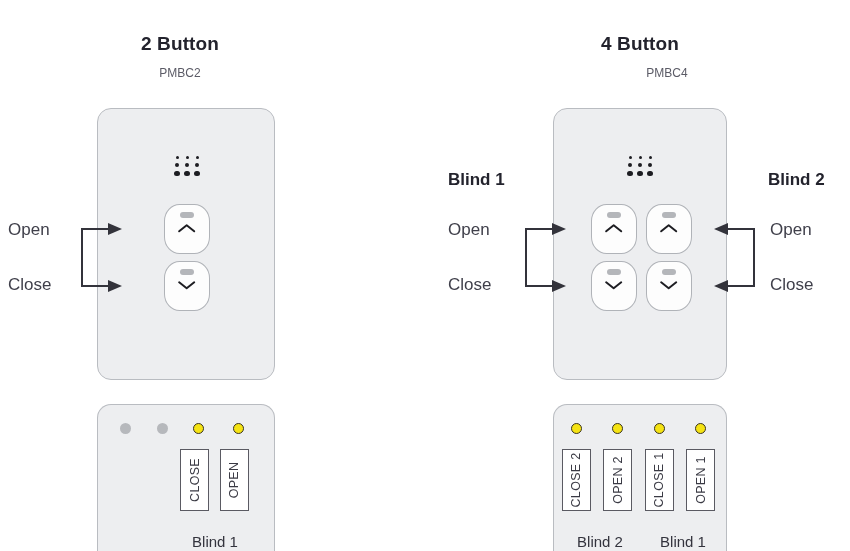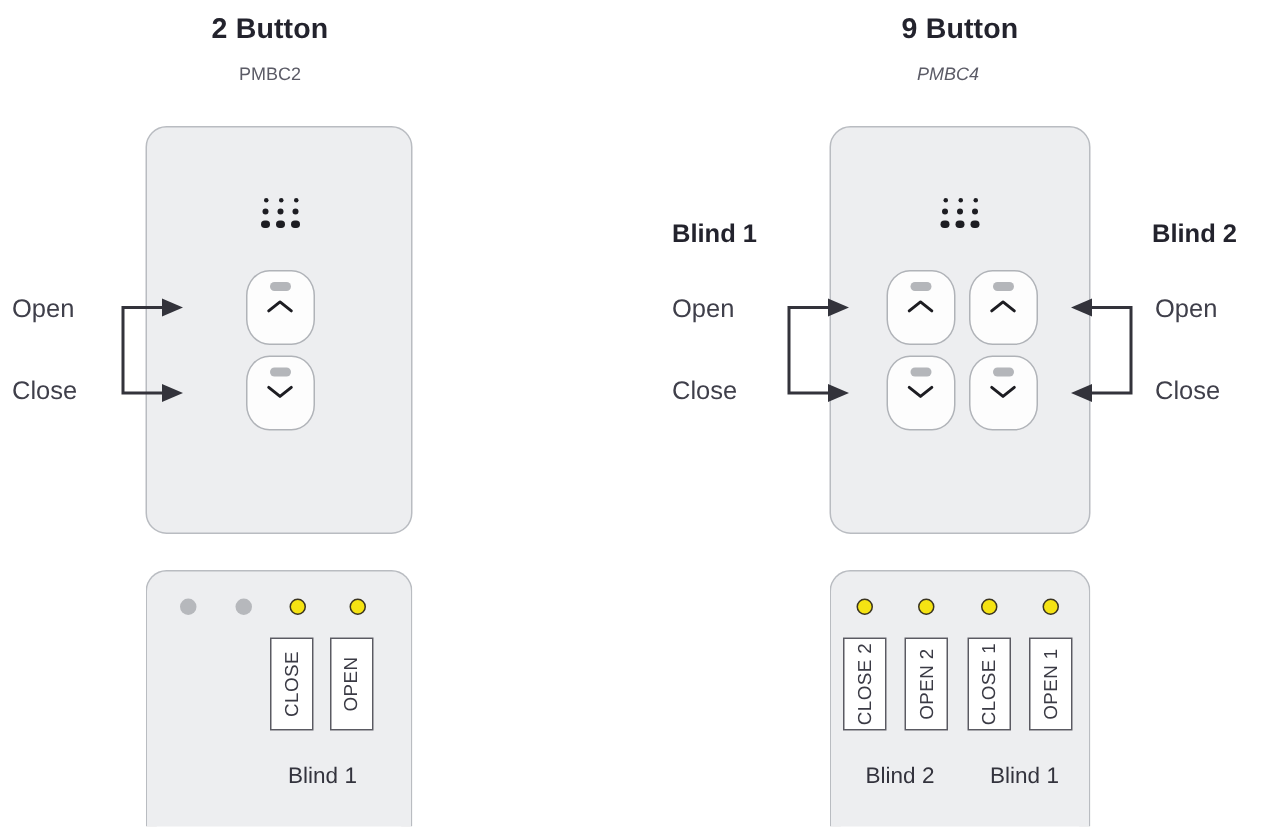--- a/index.html
+++ b/index.html
@@ -12,20 +12,21 @@
     height: 551px;
     position: relative;
     overflow: hidden;
     font-family: "Liberation Sans", sans-serif;
     color: #3a3a44;
   }
 
   .stage {
     position: absolute;
     inset: 0;
+    margin-top: 24px;
   }
 
   
   .title {
     position: absolute;
     text-align: center;
     font-size: 19px;
     font-weight: bold;
     color: #23232d;
     letter-spacing: 0.1px;
@@ -208,22 +209,22 @@
 
   <div class="terminal" style="left:180px; top:425px; width:29px; height:62px;">
     <span>CLOSE</span>
   </div>
   <div class="terminal" style="left:220px; top:425px; width:29px; height:62px;">
     <span>OPEN</span>
   </div>
 
   <div class="blind-foot" style="left:175px; top:509px; width:80px;">Blind 1</div>
 
-  <div class="title" style="left:540px; top:9px; width:200px;">9 Button</div>
-  <div class="subtitle" style="left:532px; top:42px; width:200px;font-style:italic;">PMBC4</div>
+  <div class="title" style="left:540px; top:9px; width:200px;">4 Button</div>
+  <div class="subtitle" style="left:567px; top:42px; width:200px;">PMBC4</div>
 
   <div class="panel" style="left:553px; top:84px; width:174px; height:272px;"></div>
 
   <div class="dots" style="left:625px; top:130px; width:30px; height:24px;">
     <span class="r1"></span>
     <span class="r1"></span>
     <span class="r1"></span>
     <span class="r2"></span>
     <span class="r2"></span>
     <span class="r2"></span>

